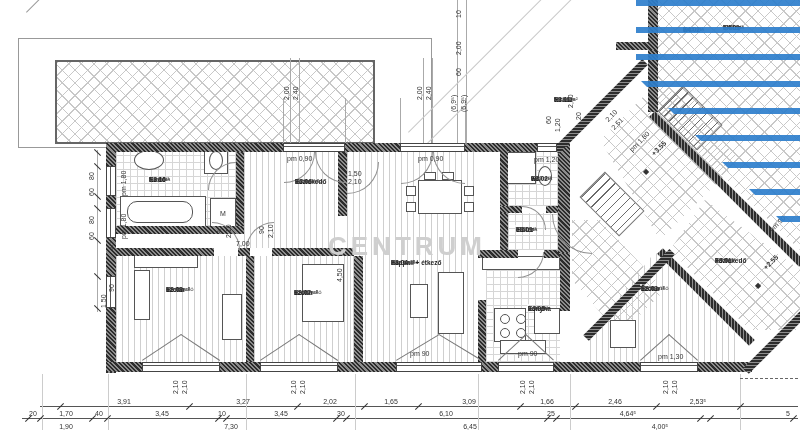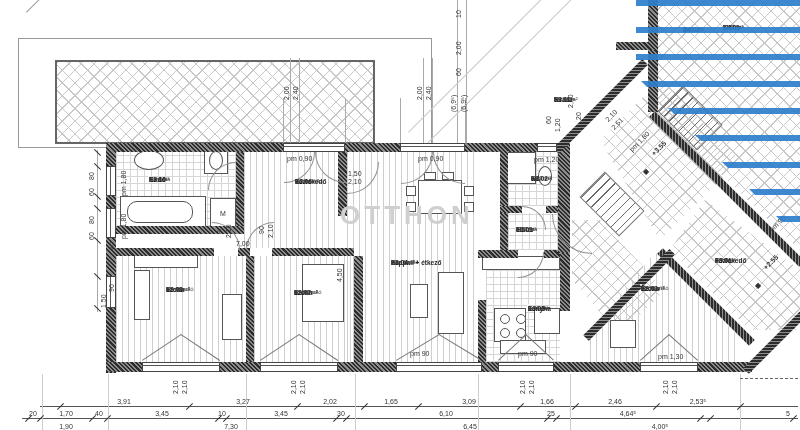--- a/index.html
+++ b/index.html
@@ -34,21 +34,21 @@
   .tborder{border:1px solid #999;z-index:4;background:transparent;}
   .dashed{border-top:1px dashed #666;background:none;z-index:18;}
 </style>
 </head>
 <body>
 
 <div id="plan">
   <div class="tborder" style="left:18px;top:38px;width:414px;height:110px;"></div>
   <div class="floor-dia" style="left:55px;top:60px;width:320px;height:84px;border:2px solid #666;"></div>
 
-  <span class="wm wm-t" style="left:321px;top:200px;">OTTHON</span>
+  <span class="wm wm-t" style="left:321px;top:231px;">CENTRUM</span>
 
   <div class="stripes"></div>
 <div class="wall" style="left: 106px; top: 143px; width: 456px; height: 9px;"></div>
     <div class="wall" style="left: 106px; top: 143px; width: 10px; height: 230px;"></div>
     <div class="wall" style="left: 106px; top: 362px; width: 646px; height: 10px;"></div>
     <div class="wall" style="left: 236px; top: 152px; width: 8px; height: 80px;"></div>
     <div class="wall" style="left: 116px; top: 226px; width: 128px; height: 8px;"></div>
     <div class="wall" style="left: 116px; top: 248px; width: 98px; height: 8px;"></div>
     <div class="wall" style="left: 238px; top: 248px; width: 12px; height: 8px;"></div>
     <div class="wall" style="left: 272px; top: 248px; width: 82px; height: 8px;"></div>

